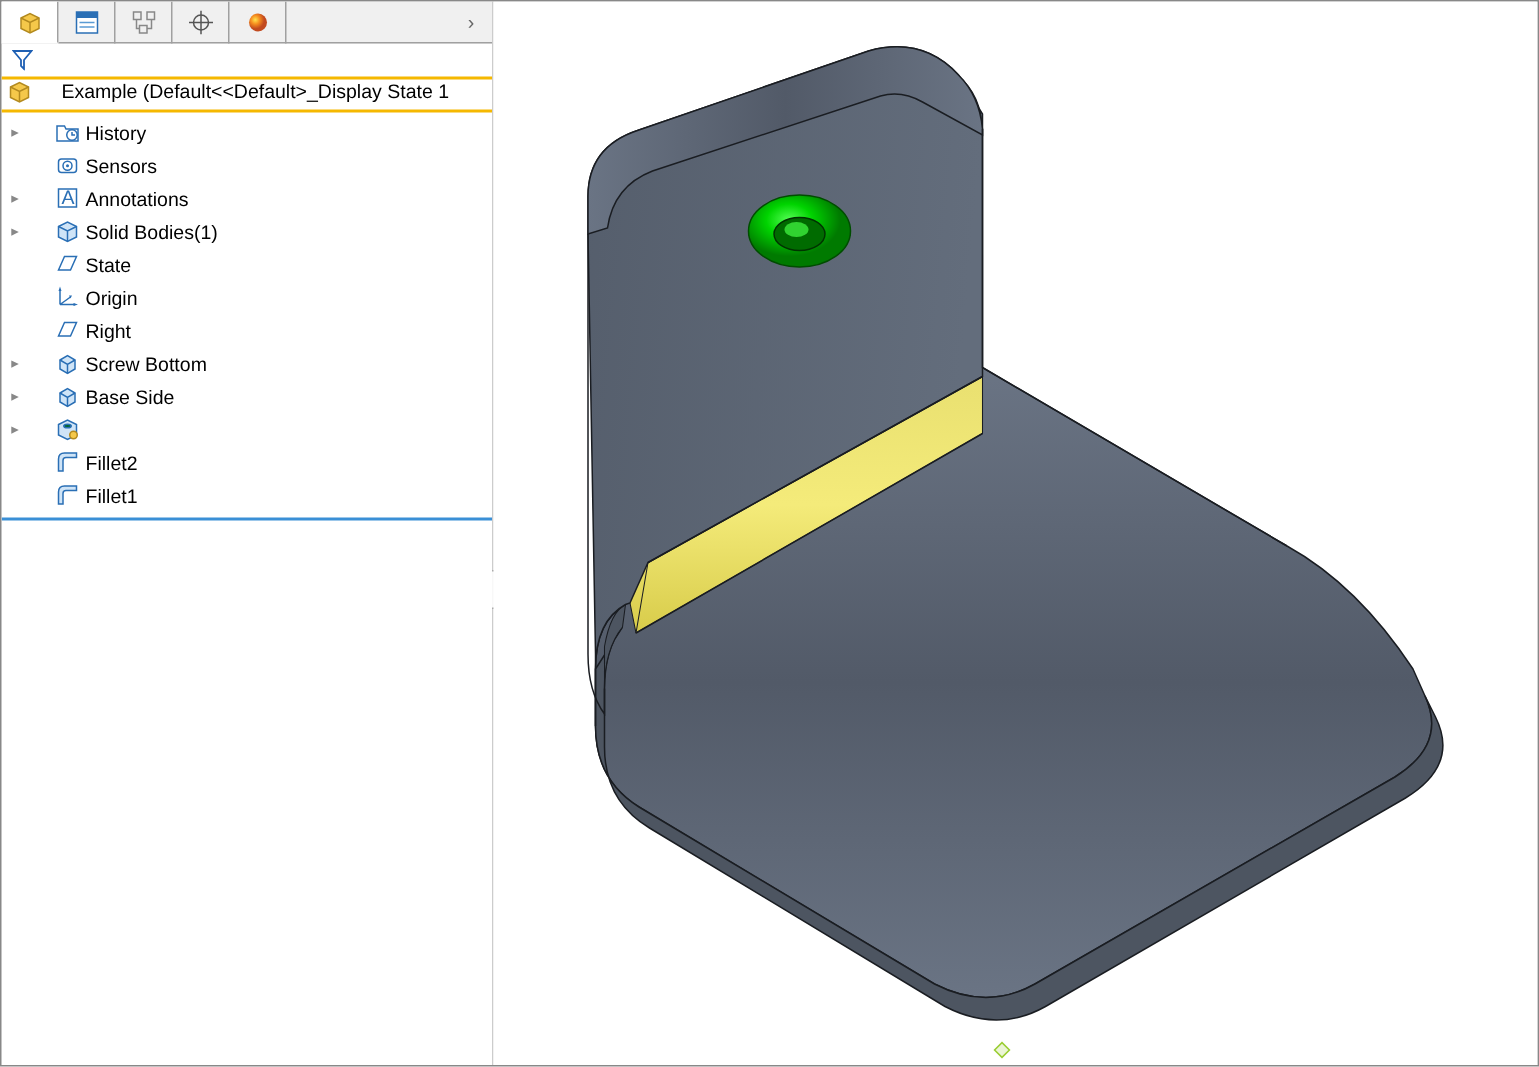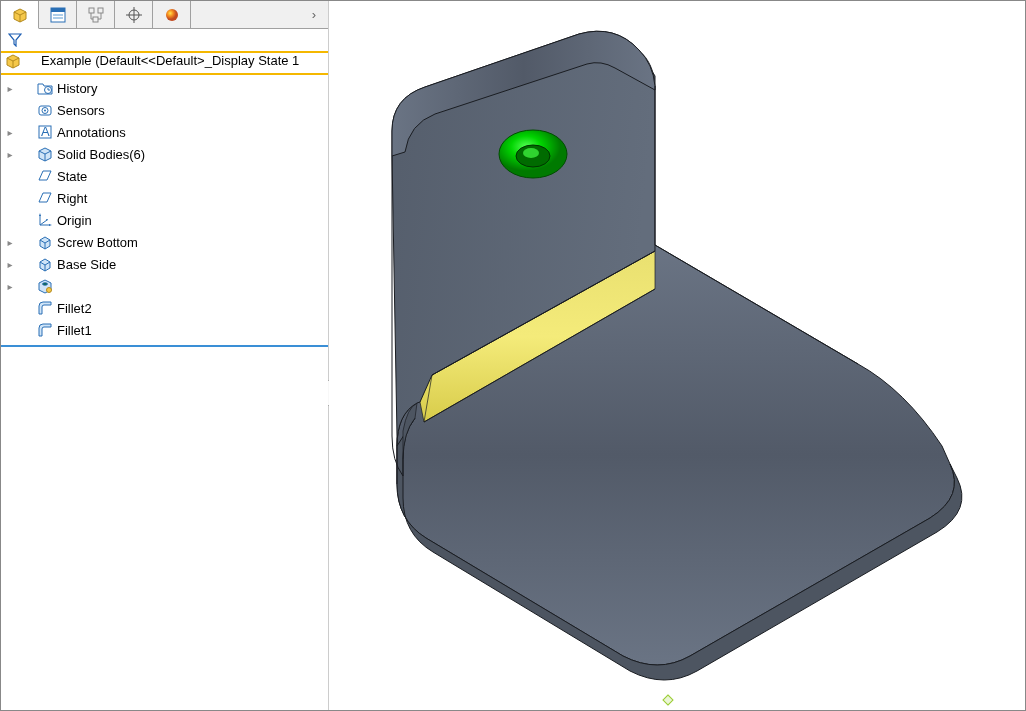--- a/index.html
+++ b/index.html
@@ -141,52 +141,52 @@
         </div>
         <div class="tree-row">
           <span class="expander">▸</span>
           <span class="indent"></span>
           <span class="ico">
             <svg width="16" height="16" viewBox="0 0 16 16">
               <path d="M2 5 L8 2 L14 5 L14 12 L8 15 L2 12 Z" fill="#cfe4f7" stroke="#2a6fb5"></path>
               <path d="M2 5 L8 8 L14 5 M8 8 L8 15" stroke="#2a6fb5" fill="none"></path>
             </svg>
           </span>
-          <span>Solid Bodies(6)</span>
+          <span>Solid Bodies(1)</span>
         </div>
         <div class="tree-row">
           <span class="expander"></span>
           <span class="indent"></span>
           <span class="ico">
             <svg width="16" height="16" viewBox="0 0 16 16">
               <path d="M2 12 L6 3 L14 3 L10 12 Z" fill="none" stroke="#2a6fb5"></path>
             </svg>
           </span>
           <span>State</span>
-        </div>
-        <div class="tree-row">
-          <span class="expander"></span>
-          <span class="indent"></span>
-          <span class="ico">
-            <svg width="16" height="16" viewBox="0 0 16 16">
-              <path d="M2 12 L6 3 L14 3 L10 12 Z" fill="none" stroke="#2a6fb5"></path>
-            </svg>
-          </span>
-          <span>Right</span>
         </div>
         <div class="tree-row">
           <span class="expander"></span>
           <span class="indent"></span>
           <span class="ico">
             <svg width="16" height="16" viewBox="0 0 16 16">
               <path d="M3 13 L3 3 M3 13 L13 13 M3 13 L10 8" stroke="#2a6fb5" fill="none"></path>
               <path d="M3 1 L2 4 L4 4 Z M15 13 L12 12 L12 14 Z M11 7 L9 7 L10 9 Z" fill="#2a6fb5"></path>
             </svg>
           </span>
           <span>Origin</span>
+        </div>
+        <div class="tree-row">
+          <span class="expander"></span>
+          <span class="indent"></span>
+          <span class="ico">
+            <svg width="16" height="16" viewBox="0 0 16 16">
+              <path d="M2 12 L6 3 L14 3 L10 12 Z" fill="none" stroke="#2a6fb5"></path>
+            </svg>
+          </span>
+          <span>Right</span>
         </div>
         <div class="tree-row">
           <span class="expander">▸</span>
           <span class="indent"></span>
           <span class="ico">
             <svg width="16" height="16" viewBox="0 0 16 16">
               <path d="M3 6 L8 3 L13 6 L13 12 L8 15 L3 12 Z" fill="#cfe4f7" stroke="#2a6fb5"></path>
               <path d="M3 6 L8 9 L13 6 M8 9 L8 15" stroke="#2a6fb5" fill="none"></path>
             </svg>
           </span>

